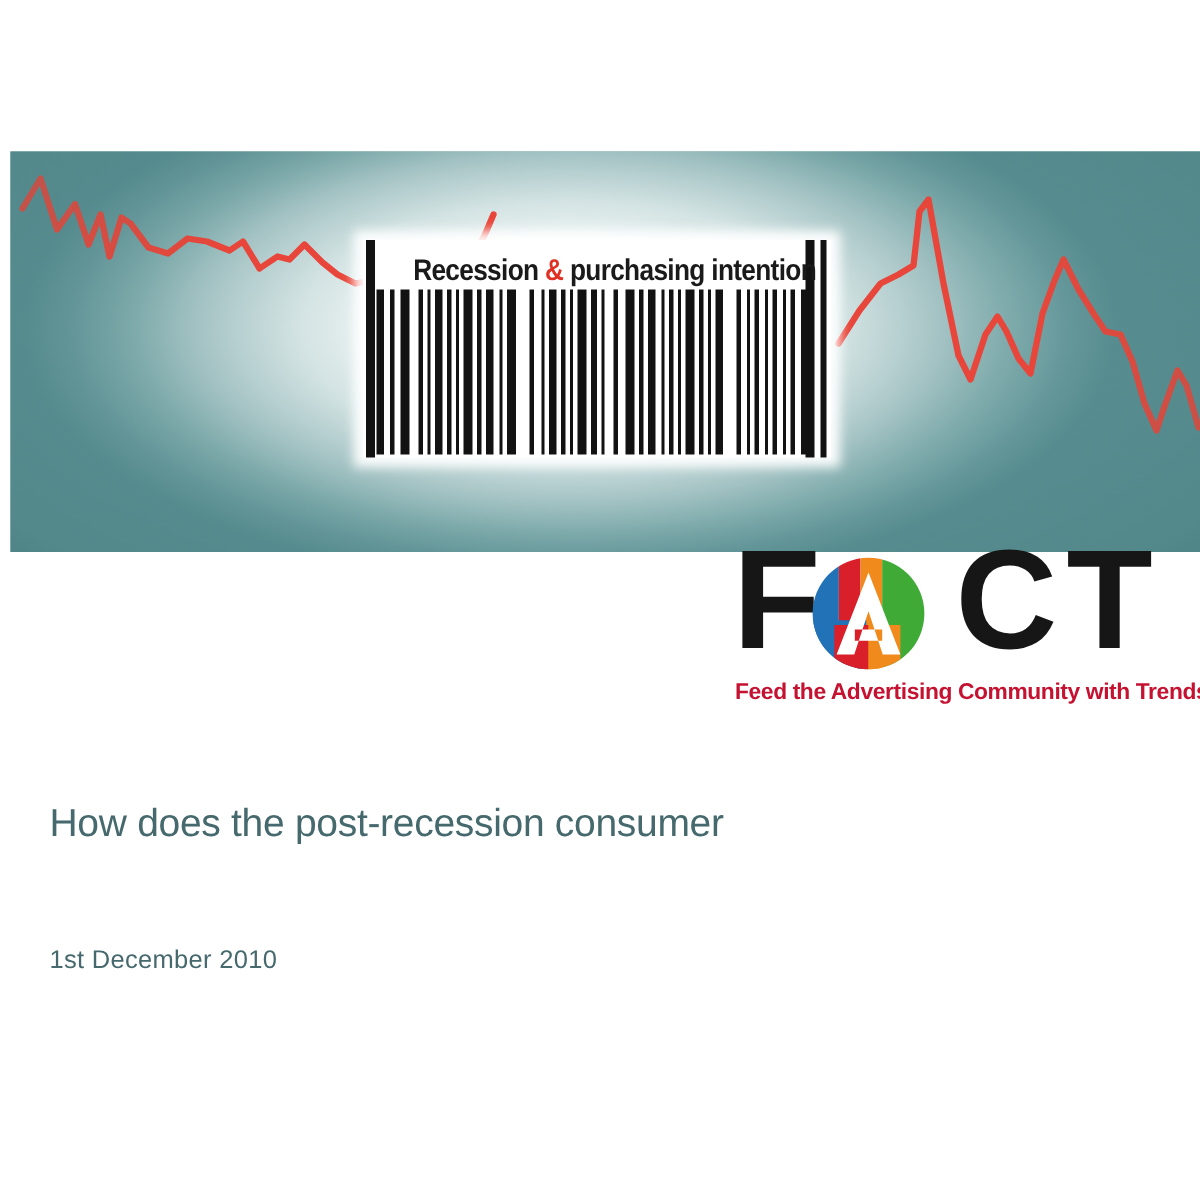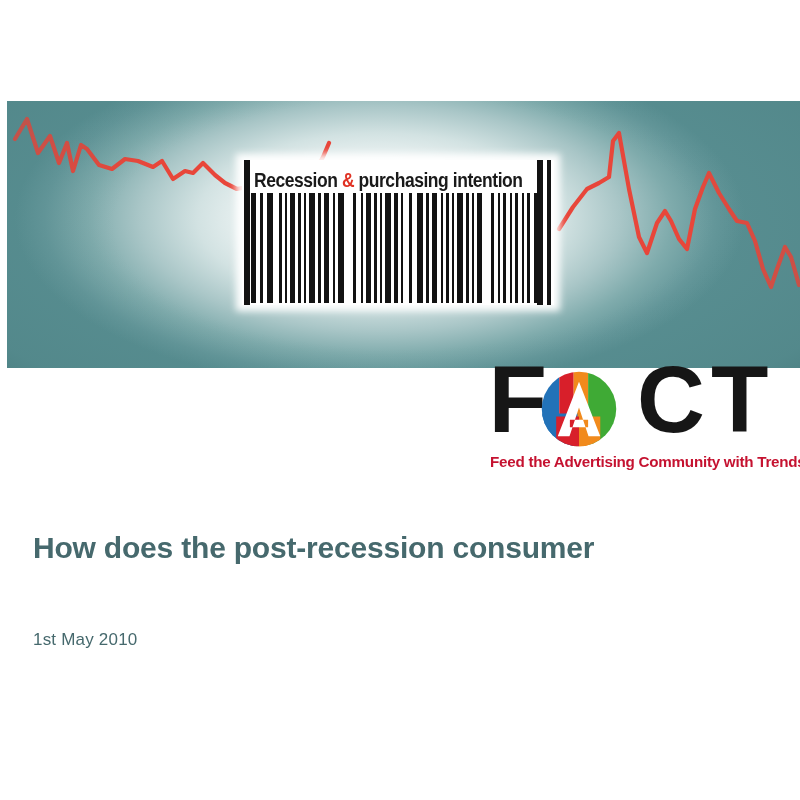--- a/index.html
+++ b/index.html
@@ -62,20 +62,21 @@
     height: 267px;
   }
 
   
   #barcode {
     position: absolute;
     left: 238px;
     top: 160px;
     width: 320px;
     height: 145px;
+    text-align: right;
   }
   #barcode .bc-white {
     position: absolute;
     left: 4px; top: 0;
     width: 312px; height: 145px;
     background: #ffffff;
     box-shadow: 0 0 7px 6px rgba(255,255,255,0.95);
   }
   #barcode .bc-label {
     position: absolute;
@@ -172,24 +173,24 @@
     white-space: nowrap;
   }
 
   
   #title {
     position: absolute;
     left: 33px;
     top: 524px;
     width: 720px;
     font-family: "Liberation Sans", sans-serif;
-    font-size: 30px;
+    font-size: 26px;
     line-height: 48px;
     color: #46696d;
-    font-weight: bold;
+    font-weight: normal;
     letter-spacing: -0.2px;
   }
   #subtitle {
     position: absolute;
     left: 33px;
     top: 630px;
     font-family: "Liberation Sans", sans-serif;
     font-size: 17px;
     color: #46696d;
     letter-spacing: 0.2px;
@@ -303,15 +304,15 @@
         <path d="M0 88 L100 88 L100 100 L0 100 Z" fill="#ffffff" opacity="0"></path>
       </svg>
     </div>
     <div class="tagline">Feed the Advertising Community with Trends</div>
   </div>
 
   <div id="title">
     <span>How does the post-recession consumer</span><br>
   </div>
 
-  <div id="subtitle">1st May 2010</div>
+  <div id="subtitle">1st December 2010</div>
 
 </div>
 
 </body></html>

